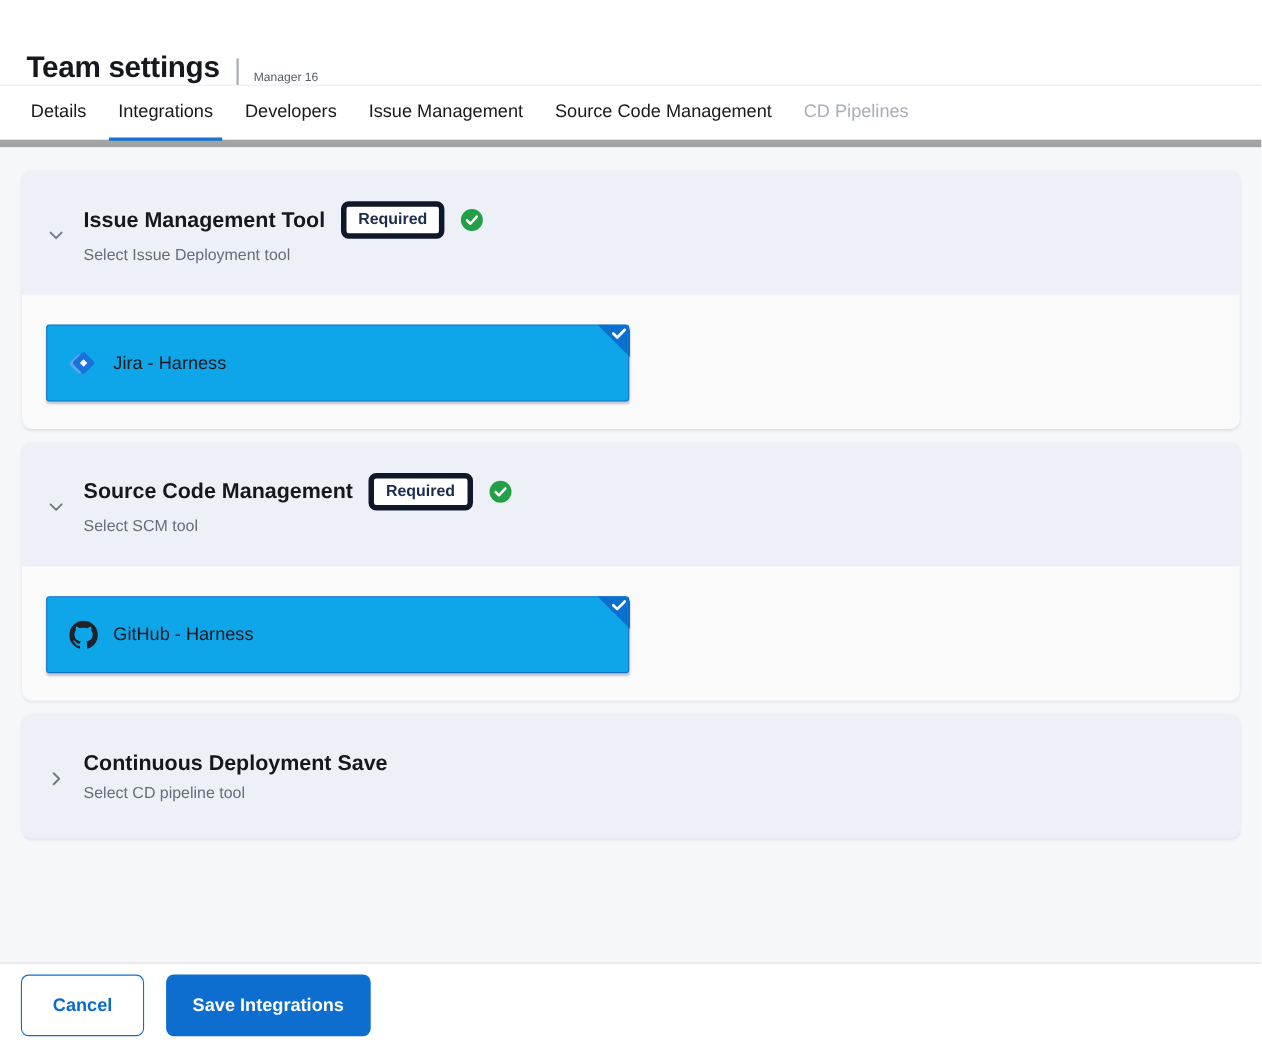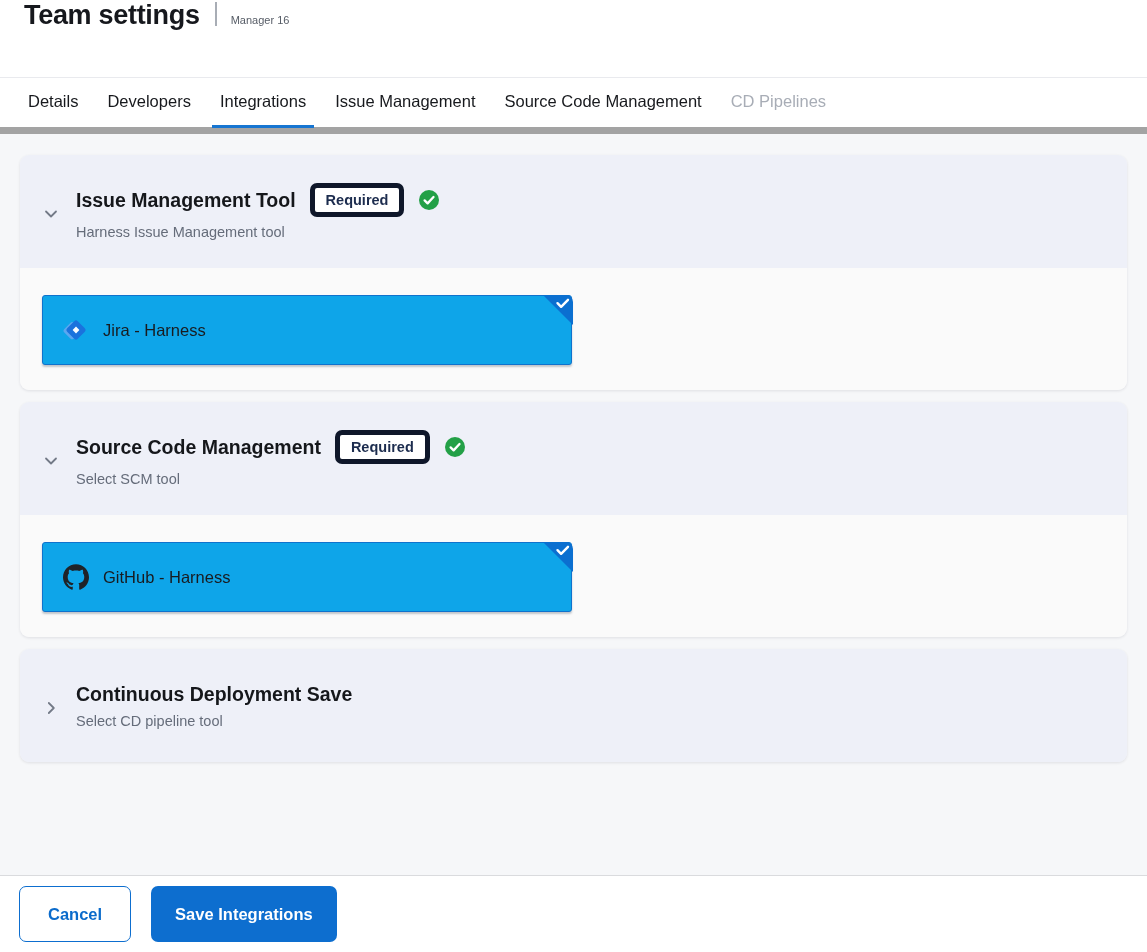--- a/index.html
+++ b/index.html
@@ -2,21 +2,21 @@
 <html><head>
 <meta charset="utf-8">
 <style>
   * { box-sizing: border-box; margin: 0; padding: 0; }
   html, body { background: #ffffff; }
   body { font-family: "Liberation Sans", sans-serif; width: 1147px; }
 
   .app { width: 1147px; height: 952px; display: flex; flex-direction: column; background: #fff; overflow: hidden; }
 
   
-  .header { height: 78px; flex: 0 0 78px; display: flex; align-items: flex-start; padding: 0 24px; border-bottom: 1px solid #e9eaee; background: #fff; }
+  .header { height: 78px; flex: 0 0 78px; display: flex; align-items: flex-end; padding: 0 24px; border-bottom: 1px solid #e9eaee; background: #fff; }
   .page-title { font-size: 27px; font-weight: 700; color: #16181d; letter-spacing: -0.3px; }
   .title-sep { width: 2px; height: 24px; background: #a8adb5; margin: 2px 14px 0 15px; }
   .header-subtitle { font-size: 11px; color: #565c66; margin-top: 14px; }
 
   
   .tabbar { height: 56px; flex: 0 0 56px; display: flex; align-items: stretch; padding: 0 20px; gap: 13px; background: #fff; border-bottom: 7px solid #a3a3a3; }
   .tab { display: flex; align-items: center; padding: 0 8px; font-size: 16.5px; font-weight: 500; color: #17191d; cursor: pointer; border-bottom: 3px solid transparent; margin-bottom: -1px; white-space: nowrap; }
   .tab.active { border-bottom-color: #1675d1; }
   .tab.disabled { color: #a8adb6; cursor: default; text-align: right; }
 
@@ -49,22 +49,22 @@
 <div class="app">
 
   <div class="header">
     <span class="page-title">Team settings</span>
     <span class="title-sep"></span>
     <span class="header-subtitle">Manager 16</span>
   </div>
 
   <div class="tabbar">
     <div class="tab">Details</div>
+    <div class="tab active">Integrations</div>
     <div class="tab">Developers</div>
-    <div class="tab active">Integrations</div>
     <div class="tab">Issue Management</div>
     <div class="tab">Source Code Management</div>
     <div class="tab disabled">CD Pipelines</div>
   </div>
 
   <div class="content">
 
     <div class="panel">
       <div class="panel-header">
         <span class="chevron">
@@ -76,21 +76,21 @@
           <div class="title-row">
             <span class="section-title">Issue Management Tool</span>
             <span class="badge">Required</span>
             <span style="display:flex;align-items:center;">
               <svg width="22" height="22" viewBox="0 0 22 22">
                   <circle cx="11" cy="11" r="10" fill="#23a047"></circle>
                   <path d="M6.6 11.4 l3 3 L15.5 8" stroke="#fff" stroke-width="2.3" fill="none" stroke-linecap="round" stroke-linejoin="round"></path>
                 </svg>
             </span>
           </div>
-          <div class="section-subtitle">Harness Issue Management tool</div>
+          <div class="section-subtitle">Select Issue Deployment tool</div>
         </div>
       </div>
       <div class="panel-body">
         <div class="tool-card">
           <span class="tool-icon">
             <svg width="26" height="26" viewBox="0 0 26 26">
               <g transform="rotate(45 13 13)">
                 <rect x="4" y="9.5" width="13.5" height="13.5" rx="2.5" fill="#5ba7f0"></rect>
                 <rect x="5.5" y="5.5" width="15" height="15" rx="2.5" fill="#1a72dd"></rect>
                 <rect x="10.6" y="10.6" width="4.8" height="4.8" fill="#fafdff"></rect>

